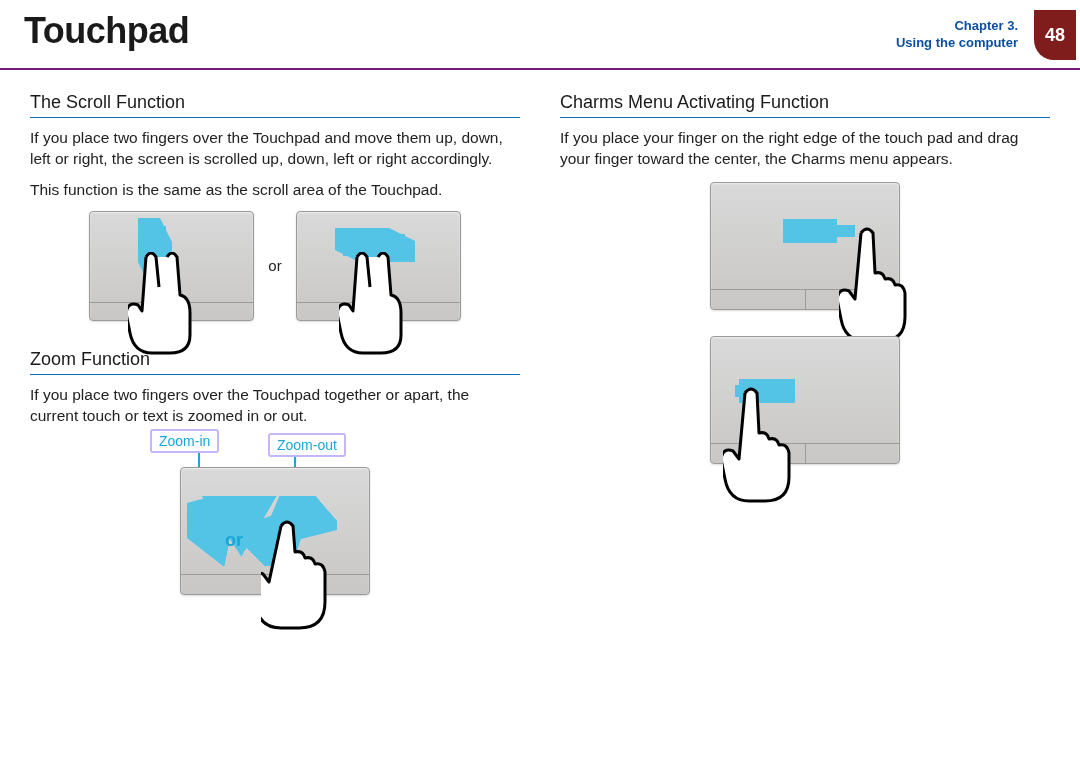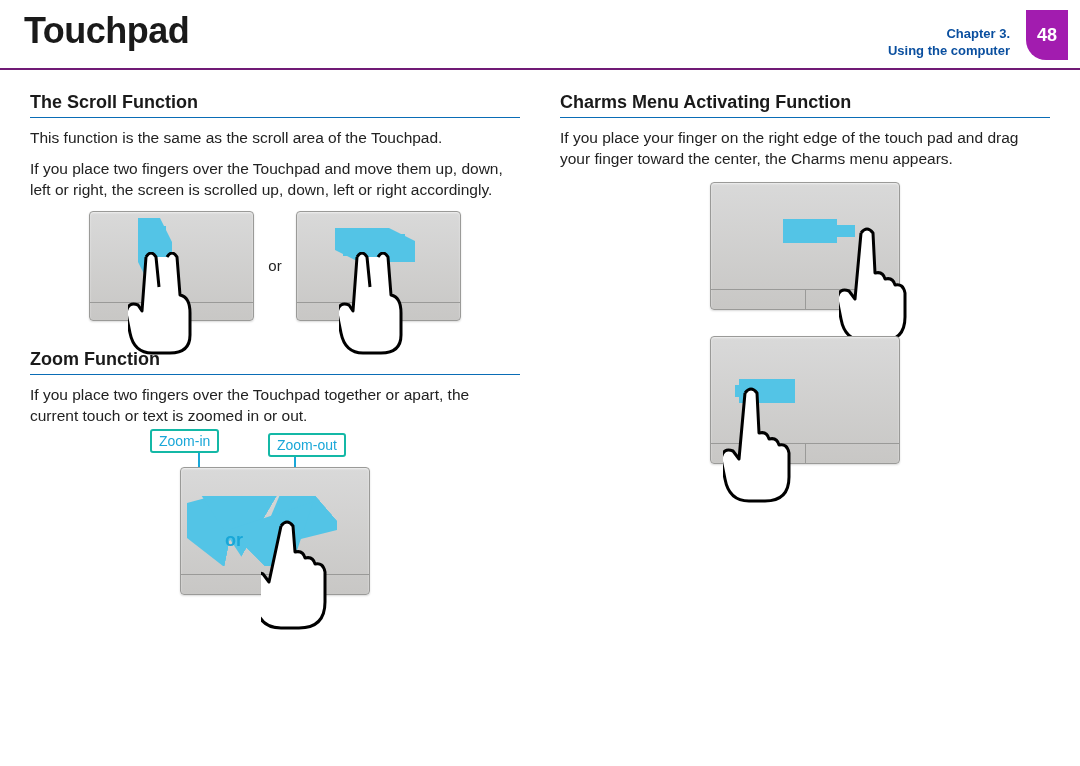--- a/index.html
+++ b/index.html
@@ -20,34 +20,34 @@
     border-bottom: 2px solid #701a75;
   }
   .title {
     font-size: 36px;
     font-weight: 700;
     color: #1a1a1a;
     letter-spacing: -0.5px;
   }
   .header-right {
     display: flex;
-    align-items: flex-end;
+    align-items: center;
     gap: 10px;
-    padding-right: 12px;
+    padding-right: 4px;
   }
   .chapter-info {
     text-align: right;
     color: #0a4f9f;
     font-size: 13px;
     font-weight: 700;
     line-height: 1.3;
     padding-right: 6px;
   }
   .page-badge {
-    background: #a21caf;
+    background: #7f1d1d;
     color: #fff;
     font-weight: 700;
     font-size: 18px;
     width: 42px;
     height: 50px;
     display: flex;
     align-items: center;
     justify-content: center;
     border-bottom-left-radius: 20px;
   }
@@ -55,21 +55,21 @@
     display: flex;
     padding: 22px 30px 0 30px;
     gap: 40px;
   }
   .col {
     flex: 1;
     min-width: 0;
   }
   .section-heading {
     font-size: 18px;
-    font-weight: 700;
+    font-weight: 400;
     color: #1a1a1a;
     border-bottom: 1px solid #0a6db6;
     padding-bottom: 4px;
     margin-bottom: 10px;
   }
   .body-text {
     font-size: 15.5px;
     line-height: 1.35;
     color: #222;
     margin-bottom: 10px;
@@ -107,21 +107,21 @@
   .touchpad .btnrow > div:last-child { border-right:none; }
 
   .arrow { position:absolute; }
   .arrow svg { display:block; }
 
   .hand { position:absolute; }
   .hand svg { display:block; }
 
   .callout {
     position: absolute;
-    border: 2px solid #14b8a6;
+    border: 2px solid #c4b5fd;
     border-radius: 3px;
     background: #fff;
     color: #19a7d8;
     font-size: 14px;
     padding: 2px 7px;
     white-space: nowrap;
   }
   .callout-line {
     position:absolute;
     background:#19a7d8;
@@ -149,22 +149,22 @@
     </div>
     <div class="page-badge">48</div>
   </div>
 </div>
 
 <div class="columns">
 
   <div class="col">
 
     <div class="section-heading">The Scroll Function</div>
+    <p class="body-text">If you place two fingers over the Touchpad and move them up, down, left or right, the screen is scrolled up, down, left or right accordingly.</p>
     <p class="body-text">This function is the same as the scroll area of the Touchpad.</p>
-    <p class="body-text">If you place two fingers over the Touchpad and move them up, down, left or right, the screen is scrolled up, down, left or right accordingly.</p>
 
     <div class="figure-row">
 
       <div class="touchpad">
         <div class="btnrow">
             <div></div>
             <div></div>
           </div>
         <div class="arrow" style="left:48px; top:6px;">
           <svg width="34" height="70">

